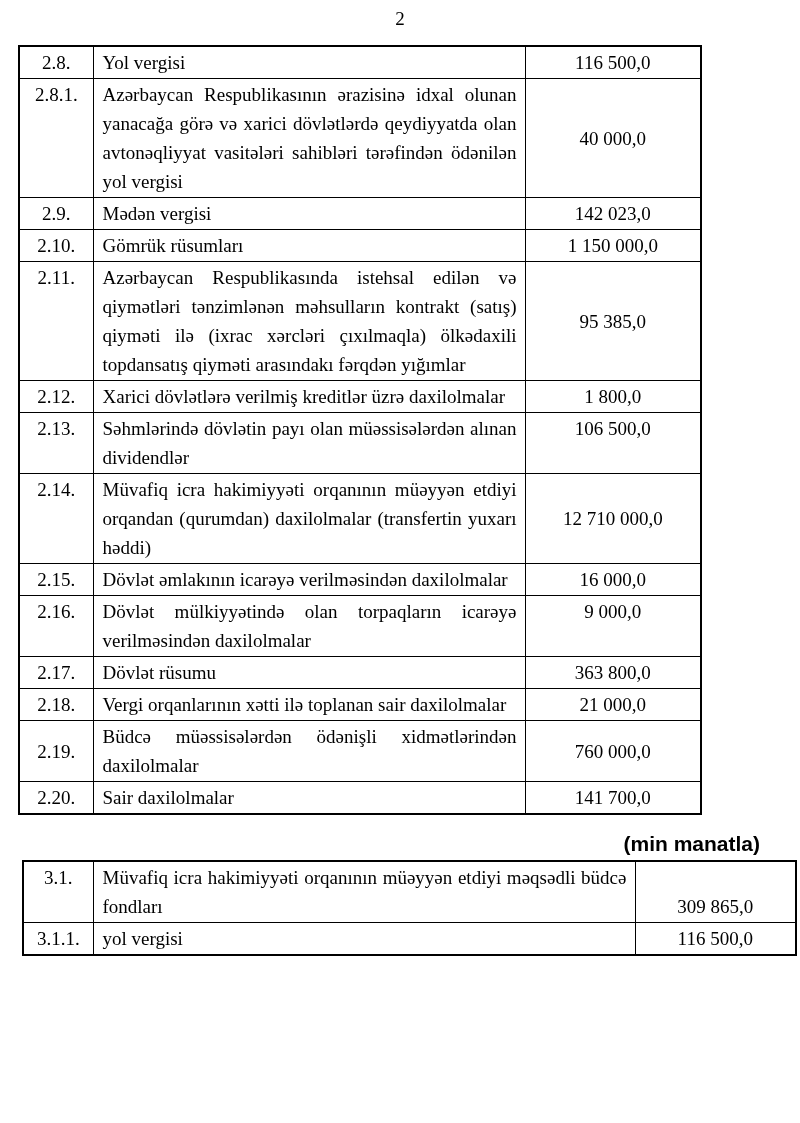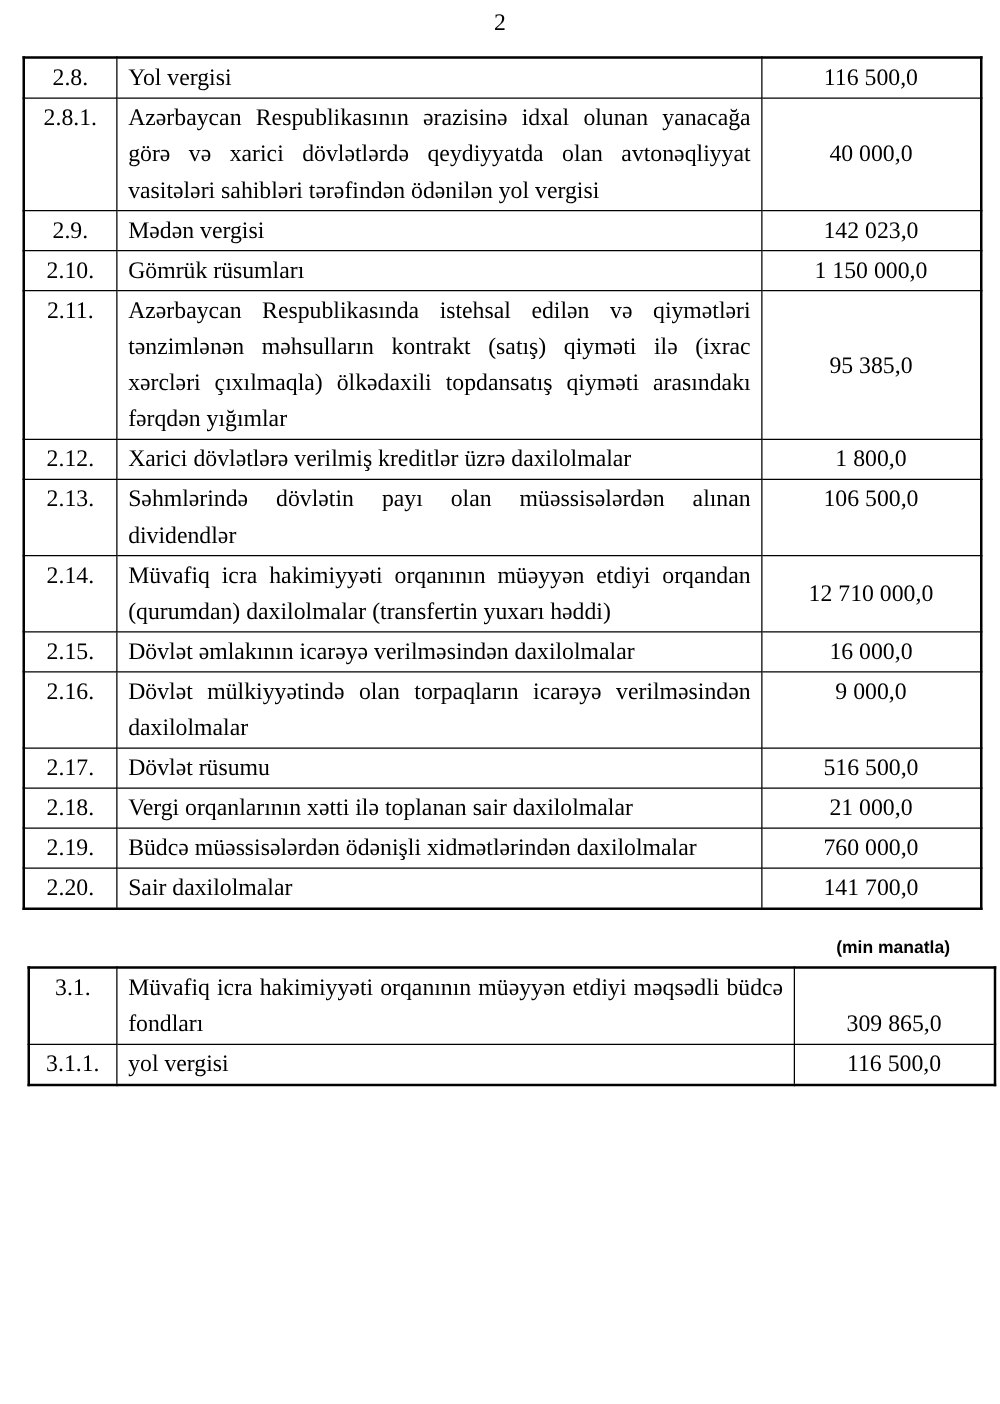--- a/index.html
+++ b/index.html
@@ -20,21 +20,21 @@
     line-height: 22px;
     margin-top: 8px;
   }
   table.budget-table {
     border-collapse: collapse;
     table-layout: fixed;
     border: 2px solid #000;
   }
   table.t1 {
     margin: 15px 0 0 18px;
-    width: 768px;
+    width: 684px;
   }
   table.t2 {
     margin: 3px 0 0 22px;
     width: 775px;
   }
   .budget-table td {
     border: 1.6px solid #000;
     font-size: 19px;
     line-height: 29px;
     padding: 1px 6px;
@@ -62,21 +62,21 @@
     text-indent: 37px;
   }
   .article-label {
     font-weight: bold;
   }
   .unit-note {
     margin: 16px 40px 0 0;
     text-align: right;
     font-family: "Liberation Sans", sans-serif;
     font-weight: bold;
-    font-size: 14px;
+    font-size: 21px;
     line-height: 26px;
   }
 </style>
 </head>
 <body>
 
 <div class="page">
 
   <div class="page-number">2</div>
 
@@ -133,21 +133,21 @@
           <td class="col-val" style="vertical-align: middle;">16 000,0</td>
         </tr>
         <tr>
           <td class="col-num" style="vertical-align: top;">2.16.</td>
           <td class="col-desc" style="vertical-align: top;">Dövlət mülkiyyətində olan torpaqların icarəyə verilməsindən daxilolmalar</td>
           <td class="col-val" style="vertical-align: top;">9 000,0</td>
         </tr>
         <tr>
           <td class="col-num" style="vertical-align: top;">2.17.</td>
           <td class="col-desc" style="vertical-align: top;">Dövlət rüsumu</td>
-          <td class="col-val" style="vertical-align: middle;">516 500,0</td>
+          <td class="col-val" style="vertical-align: middle;">363 800,0</td>
         </tr>
         <tr>
           <td class="col-num" style="vertical-align: top;">2.18.</td>
           <td class="col-desc" style="vertical-align: top;">Vergi orqanlarının xətti ilə toplanan sair daxilolmalar</td>
           <td class="col-val" style="vertical-align: middle;">21 000,0</td>
         </tr>
         <tr>
           <td class="col-num" style="vertical-align: middle;">2.19.</td>
           <td class="col-desc" style="vertical-align: top;">Büdcə müəssisələrdən ödənişli xidmətlərindən daxilolmalar</td>
           <td class="col-val" style="vertical-align: middle;">760 000,0</td>

